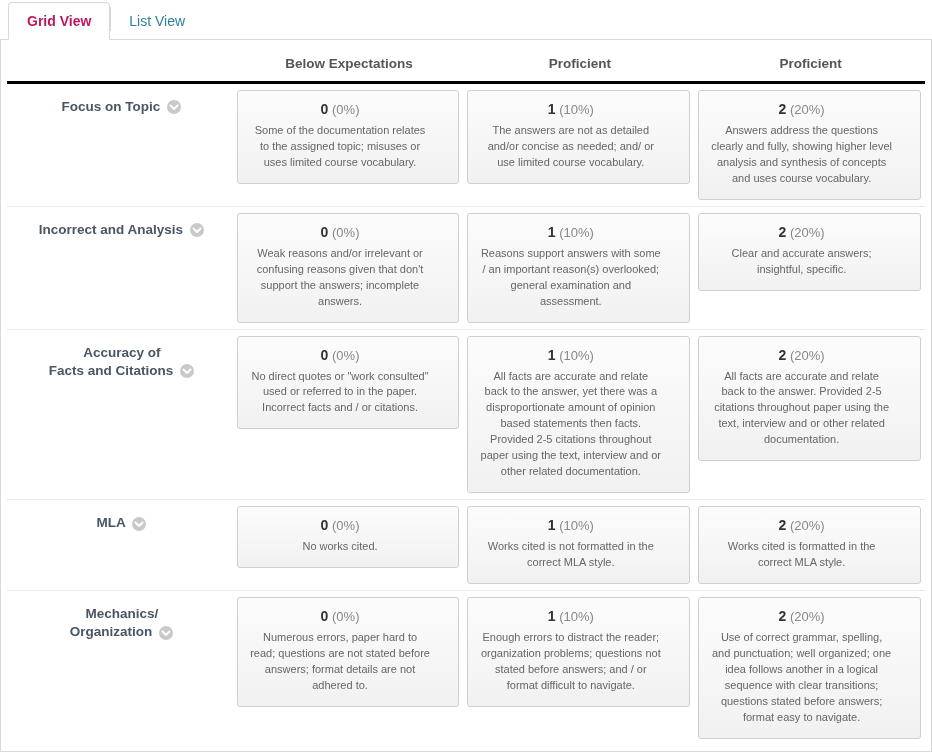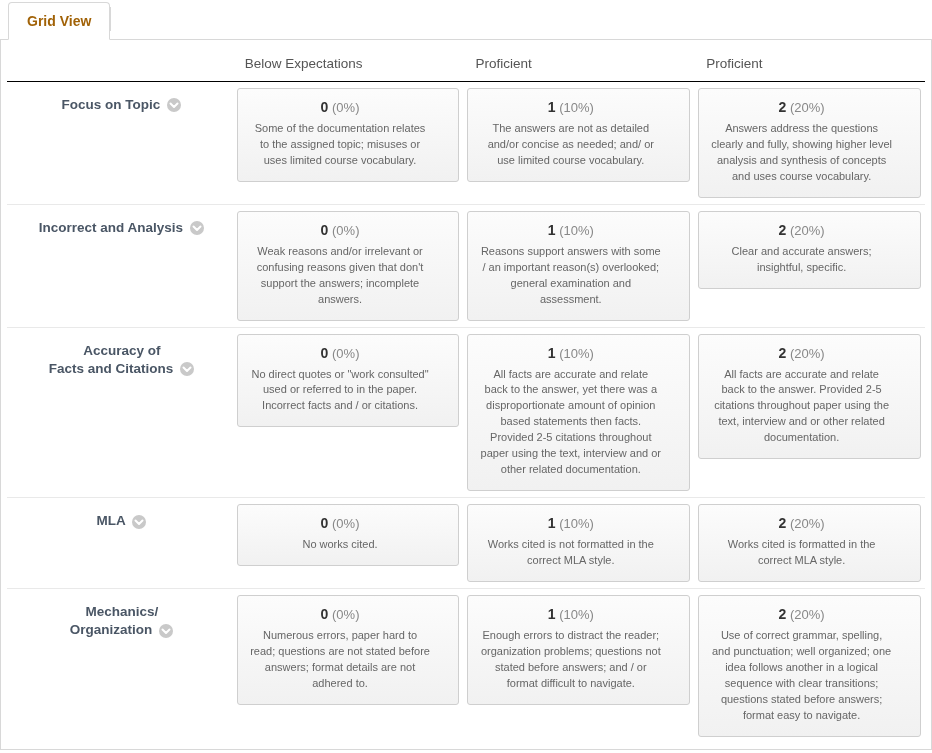--- a/index.html
+++ b/index.html
@@ -19,21 +19,21 @@
   }
   .tab {
     padding: 10px 18px 10px 18px;
     font-size: 14px;
     cursor: pointer;
     position: relative;
     color: #2f7ea1;
   }
   .tab.active {
     font-weight: bold;
-    color: #a16207;
+    color: #be185d;
     border: 1px solid #d8d8d8;
     border-bottom: 1px solid #fff;
     border-radius: 4px 4px 0 0;
     background: #fff;
     margin-bottom: -1px;
   }
   .tab-divider {
     width: 1px;
     height: 24px;
     background: #d8d8d8;
@@ -46,26 +46,26 @@
   }
   table.rubric {
     width: 100%;
     border-collapse: separate;
     border-spacing: 0;
     table-layout: fixed;
   }
   table.rubric col.crit { width: 221px; }
   table.rubric col.level { width: 226px; }
   table.rubric th {
-    text-align: left;
-    font-weight: normal;
+    text-align: center;
+    font-weight: bold;
     color: #555;
     font-size: 13.5px;
     padding: 10px 10px 10px 12px;
-    border-bottom: 1px solid #000000;
+    border-bottom: 3px solid #000000;
     background: #fff;
   }
   table.rubric td {
     vertical-align: top;
     padding: 6px 4px;
     border-bottom: 1px solid #e9e9e9;
     text-align: center;
   }
   table.rubric tr:last-child td { border-bottom: none; }
   .criterion {
@@ -93,20 +93,21 @@
   .score-line .pts { font-weight: bold; color: #333; font-size: 14px; }
   .score-line .pct { color: #888; font-size: 13px; }
   .desc { color: #666; line-height: 1.45; font-size: 11px; }
 </style>
 </head>
 <body>
 
 <div class="tabs">
   <div class="tab active">Grid View</div>
   <div class="tab-divider"></div>
+  <div class="tab">List View</div>
 </div>
 
 <div class="grid-wrap">
 <table class="rubric">
   <colgroup>
     <col class="crit">
         <col class="level">
         <col class="level">
         <col class="level">
   </colgroup>

